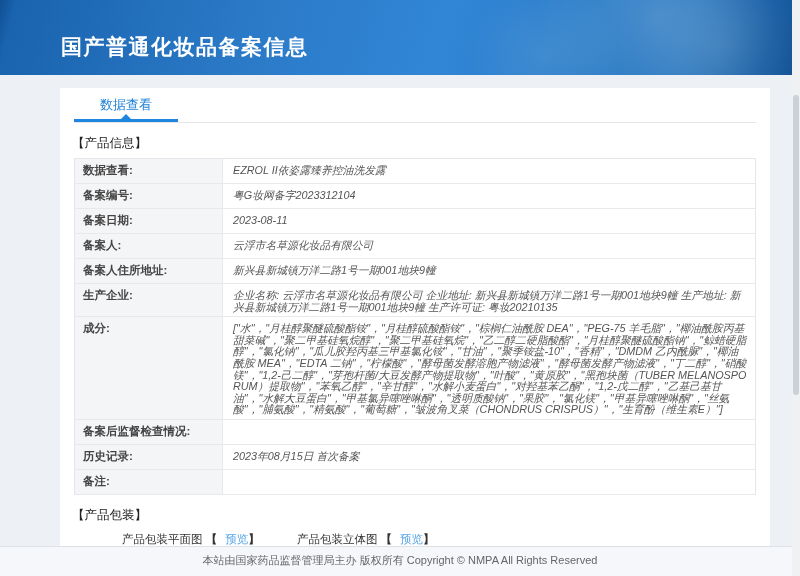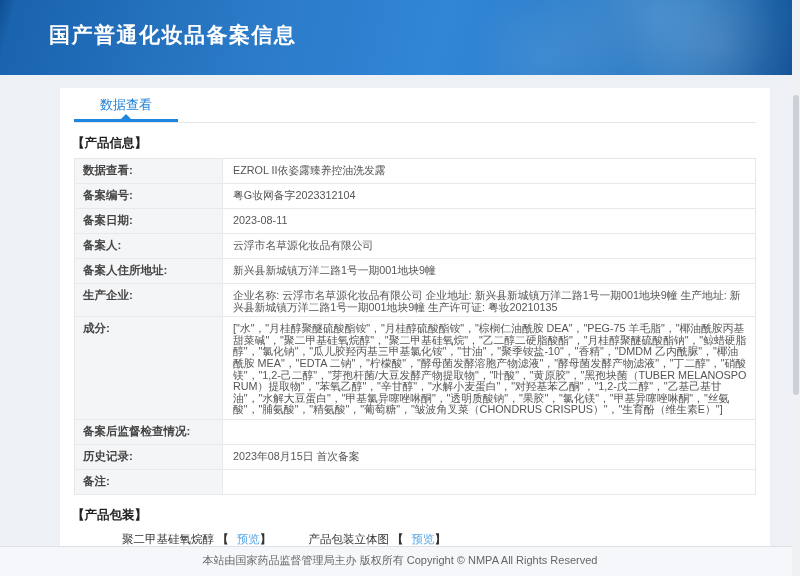--- a/index.html
+++ b/index.html
@@ -11,53 +11,53 @@
   
   .header{
     position:absolute;left:0;top:0;width:800px;height:75px;
     background:
       radial-gradient(circle at 82% 20%, rgba(255,255,255,0.16), rgba(255,255,255,0) 18%),
       radial-gradient(circle at 68% 75%, rgba(255,255,255,0.10), rgba(255,255,255,0) 14%),
       radial-gradient(circle at 90% 60%, rgba(255,255,255,0.12), rgba(255,255,255,0) 12%),
       linear-gradient(105deg,#0f4f92 0%,#1a63ae 2%,#2a79c6 30%,#3186d6 55%,#2273bd 85%,#165a9f 96%,#0f4f92 100%);
   }
   .header h1{
-    margin:4px;padding:17px 0 0 45px;
+    margin:16px;padding:17px 0 0 45px;
     color:#ffffff;font-size:21px;font-weight:bold;letter-spacing:1.5px;
   }
   
   .card{
     position:absolute;left:60px;top:88px;width:710px;height:458px;
     background:#ffffff;box-sizing:border-box;padding:0 14px;
   }
   .tabbar{position:relative;border-bottom:1px solid #e3e6ea;padding-top:8px;height:26px;}
   .tab{
     position:relative;width:104px;height:23px;text-align:center;cursor:pointer;
     color:#1e7fd6;font-size:13px;font-weight:normal;
     border-bottom:3px solid #1e86e0;box-sizing:content-box;
   }
   .tab .tri{
     position:absolute;left:50%;bottom:0;margin-left:-5px;width:0;height:0;
     border-left:5px solid transparent;border-right:5px solid transparent;
     border-bottom:5px solid #1e86e0;
   }
-  .section-title{font-size:12.5px;font-weight:bold;color:#222;margin:12px 0 6px -2px;}
+  .section-title{font-size:12.5px;font-weight:normal;color:#222;margin:12px 0 6px -2px;}
   
   .ptable{border:1px solid #e4e6e9;border-bottom:none;}
   .trow{display:flex;border-bottom:1px solid #e7e9ec;min-height:24px;}
   .tlabel{
     flex:0 0 148px;width:148px;box-sizing:border-box;
     background:#f4f5f7;border-right:1px solid #e7e9ec;
     font-size:11.5px;font-weight:bold;color:#444;
     padding:5px 4px 3px 8px;line-height:13px;
   }
   .tvalue{
     flex:1;box-sizing:border-box;
     font-size:10.8px;color:#555;line-height:11.6px;
-    padding:6px 8px 3px 10px;word-break:break-all;
+    padding:6px 8px 3px 10px;word-break:break-all;font-style:italic;
   }
   
   .pkg-row{margin:8px 0 0 48px;font-size:11.5px;color:#333;}
   .pkg-group{display:inline-block;margin-right:34px;}
   .pkg-label{color:#333;}
   .bracket{color:#333;font-weight:bold;}
   a.link{color:#58a6e8;text-decoration:none;cursor:pointer;margin-left:8px;}
   .inline-row{margin-top:9px;font-size:12px;}
   .inline-title{font-weight:bold;color:#222;}
   .inline-row a.link{margin-left:5px;font-size:11.5px;}
@@ -130,21 +130,21 @@
       <div class="trow">
         <div class="tlabel">备注:</div>
         <div class="tvalue"></div>
       </div>
     </div>
 
   <div class="section-title">【产品包装】</div>
 
   <div class="pkg-row">
     <span class="pkg-group">
-      <span class="pkg-label">聚二甲基硅氧烷醇</span>
+      <span class="pkg-label">产品包装平面图</span>
       <span class="bracket">【</span><a class="link">预览</a><span class="bracket">】</span>
     </span>
     <span class="pkg-group">
       <span class="pkg-label">产品包装立体图</span>
       <span class="bracket">【</span><a class="link">预览</a><span class="bracket">】</span>
     </span>
   </div>
 
   <div class="inline-row">
     <span class="inline-title">【执行标准】</span><a class="link">点击查看</a>

